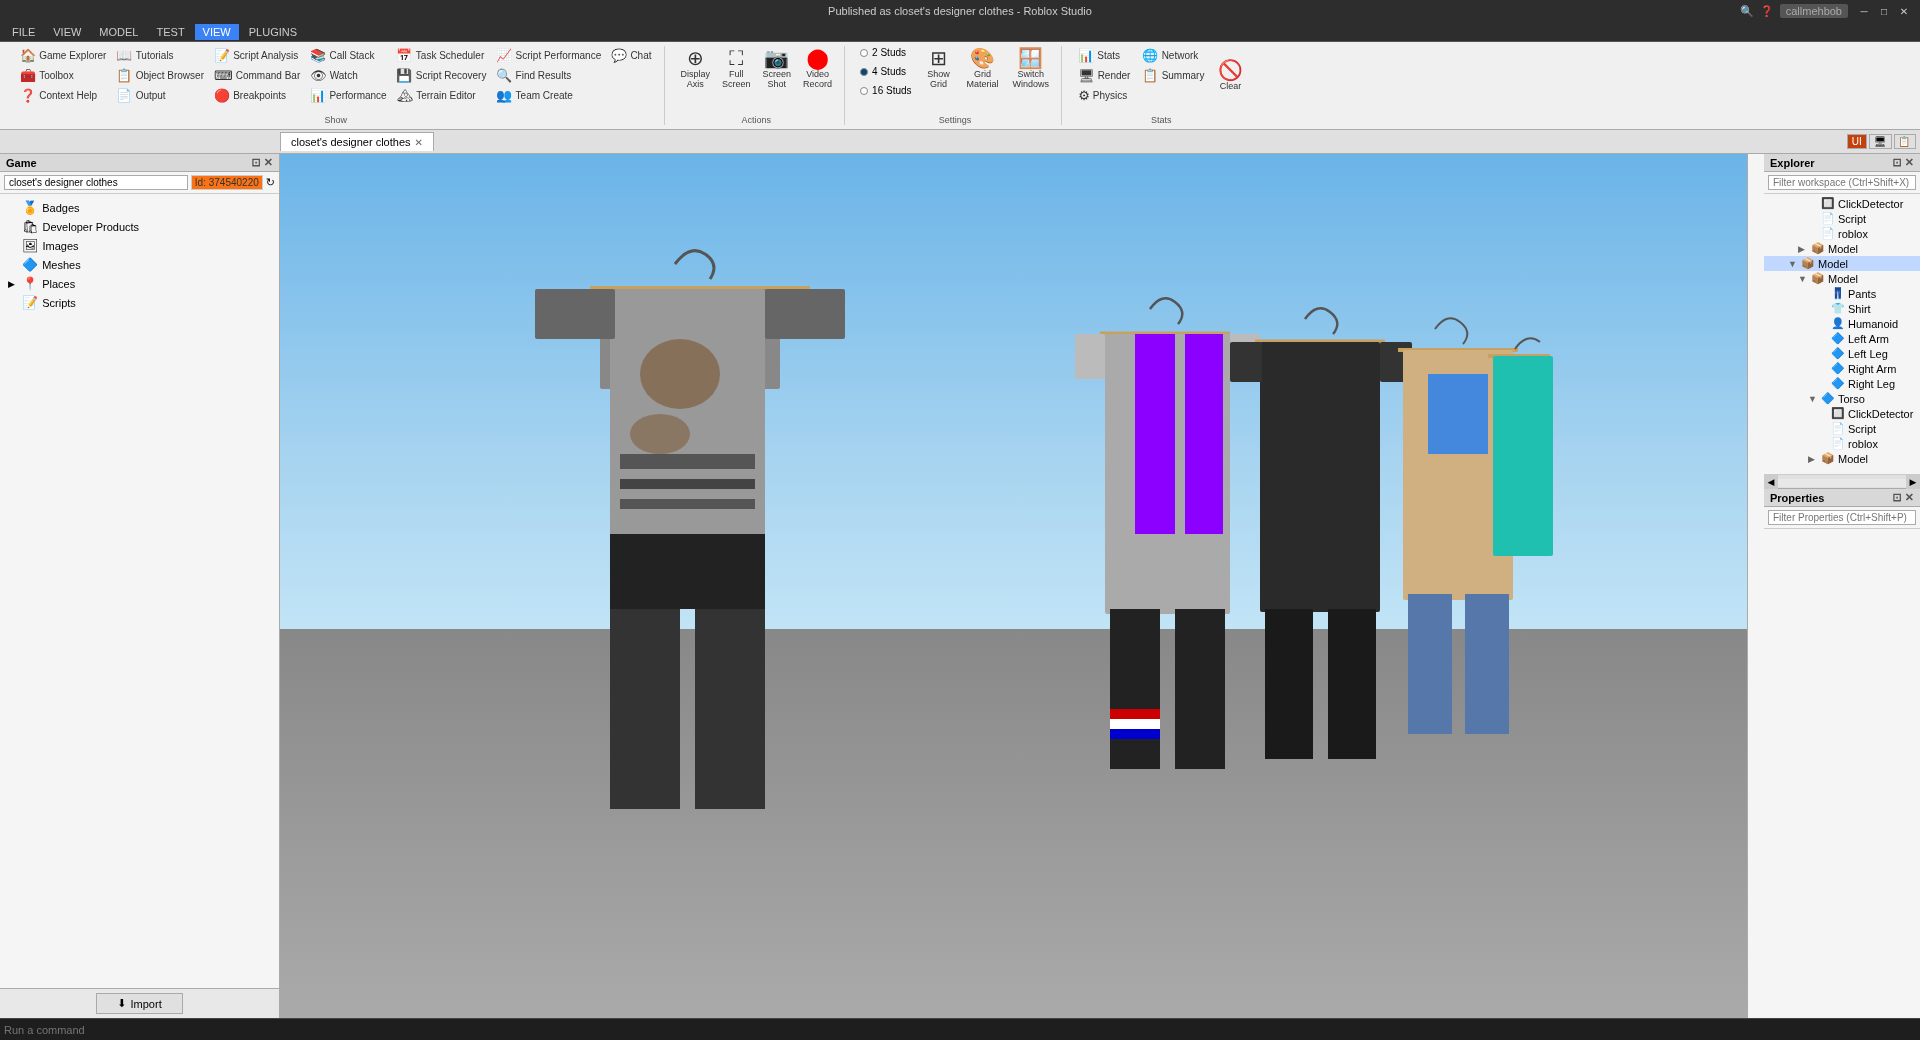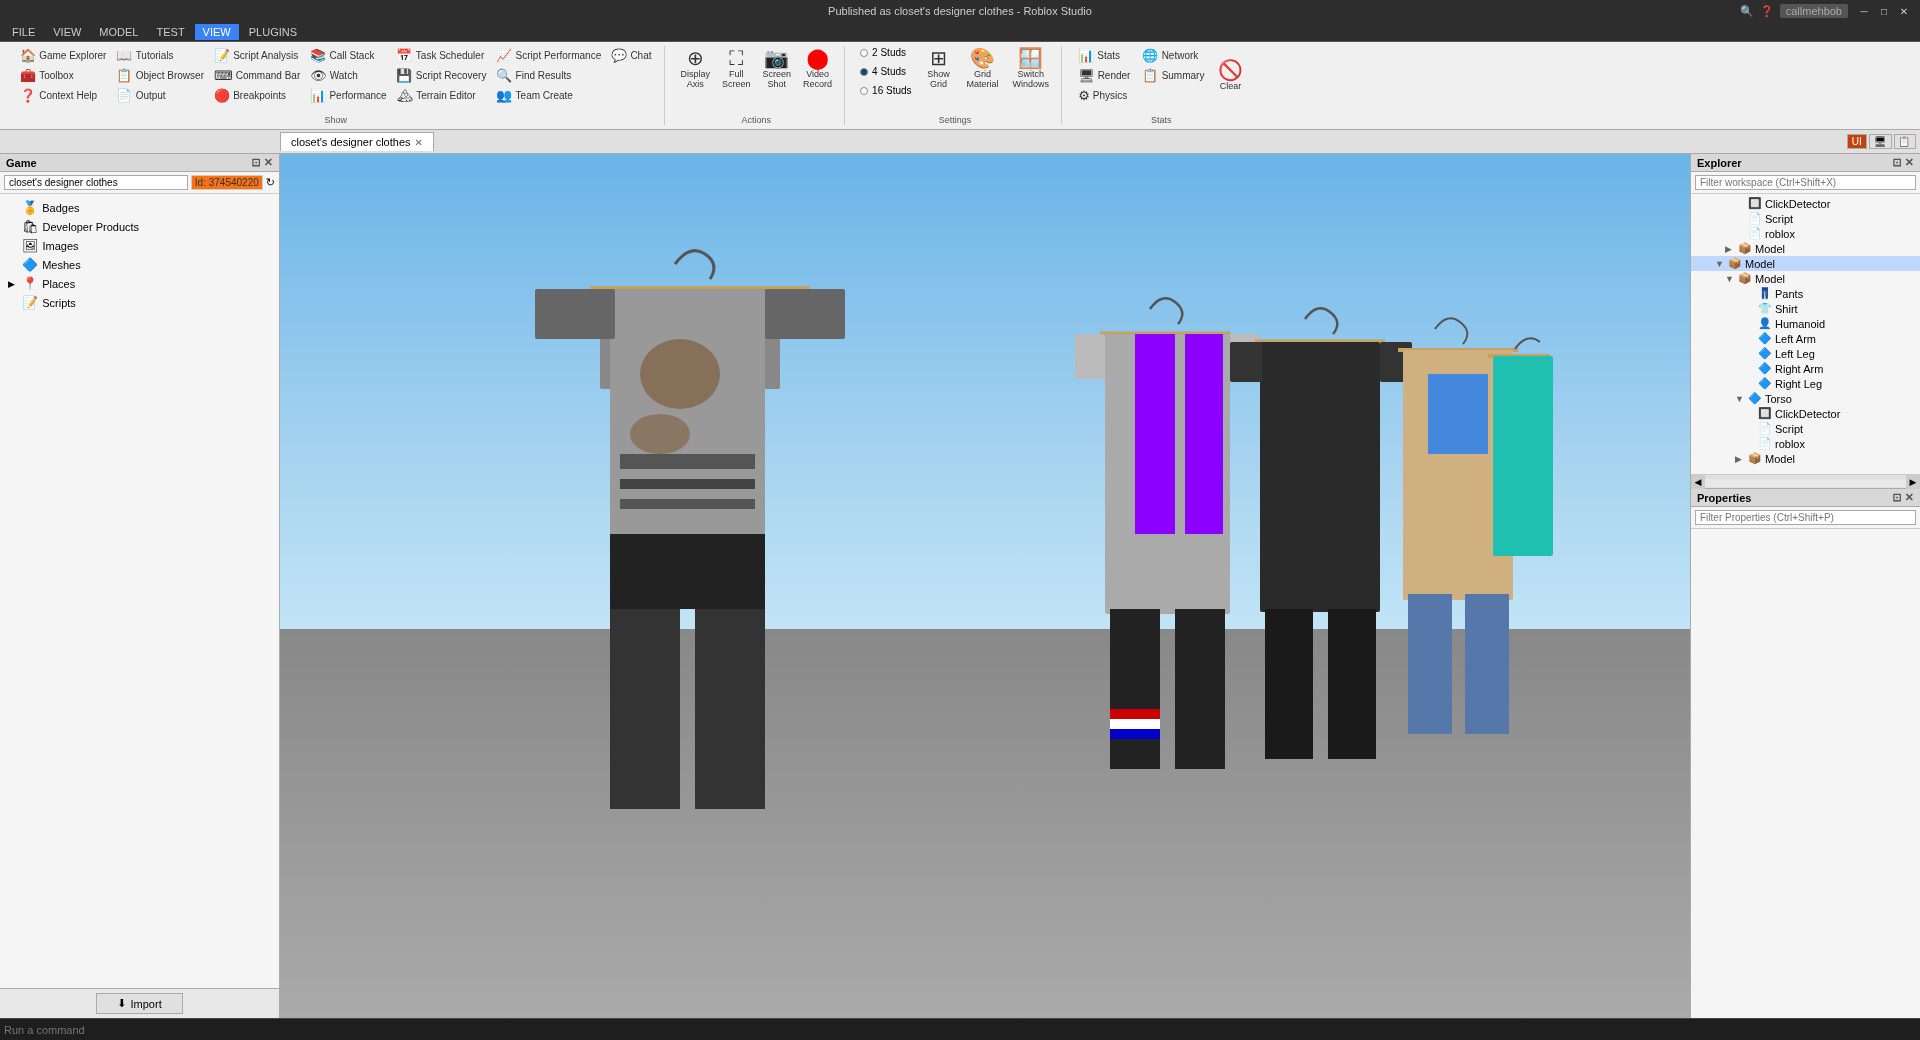--- a/index.html
+++ b/index.html
@@ -236,25 +236,26 @@
     
     .ground {
       position: absolute;
       bottom: 0; left: 0; right: 0;
       height: 45%;
       background: linear-gradient(to bottom, #888 0%, #999 50%, #aaa 100%);
     }
 
     
     #right-panel {
-      width: 230px;
+      width: 173px;
       display: flex;
       flex-direction: column;
       border-left: 1px solid #aaa;
       background: #f5f5f5;
+      padding-left: 16px;
     }
 
     .panel-header {
       background: #d8d8d8;
       padding: 2px 6px;
       font-size: 11px;
       font-weight: bold;
       display: flex;
       justify-content: space-between;
       align-items: center;

